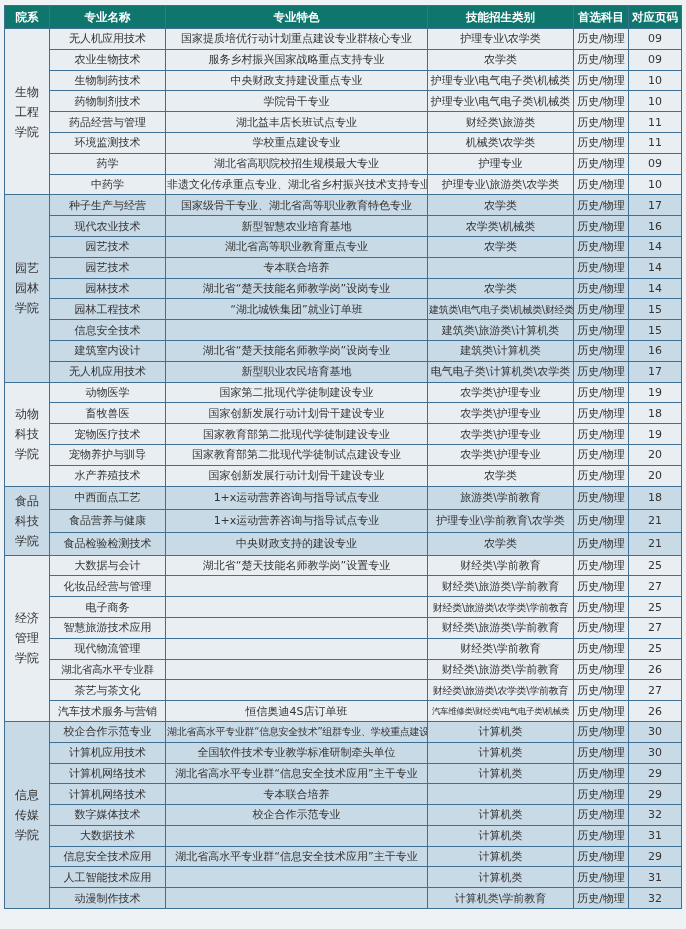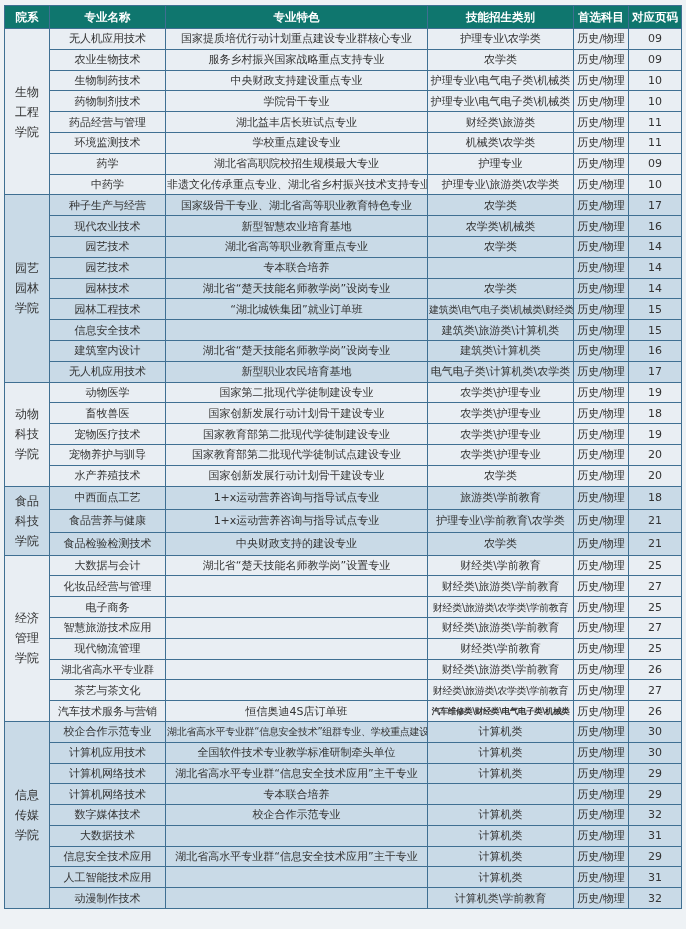--- a/index.html
+++ b/index.html
@@ -30,21 +30,21 @@
     font-weight: bold;
     font-size: 11.5px;
     height: 22px;
   }
   td { height: 19.8px; line-height: 19px; }
   tr.sec-light td { background: #e9eef3; }
   tr.sec-blue td { background: #c9dae7; }
   td.dept { line-height: 20px; font-size: 12px; white-space: normal; }
   td.dept span { display: block; width: 2.2em; margin: 4px auto; word-break: break-all; }
   td.feat.small, td.cat.small { font-size: 10px; letter-spacing: -0.3px; }
-  td.cat.tiny { font-size: 8.5px; letter-spacing: -0.4px; font-weight: bold; }
+  td.cat.tiny { font-size: 8.5px; letter-spacing: -0.4px; }
   td.major.small { font-size: 10.5px; letter-spacing: -0.2px; }
   col.c1 { width: 45px; }
   col.c2 { width: 116px; }
   col.c3 { width: 262px; }
   col.c4 { width: 146px; }
   col.c5 { width: 55px; }
   col.c6 { width: 53px; }
 </style>
 </head>
 <body>

